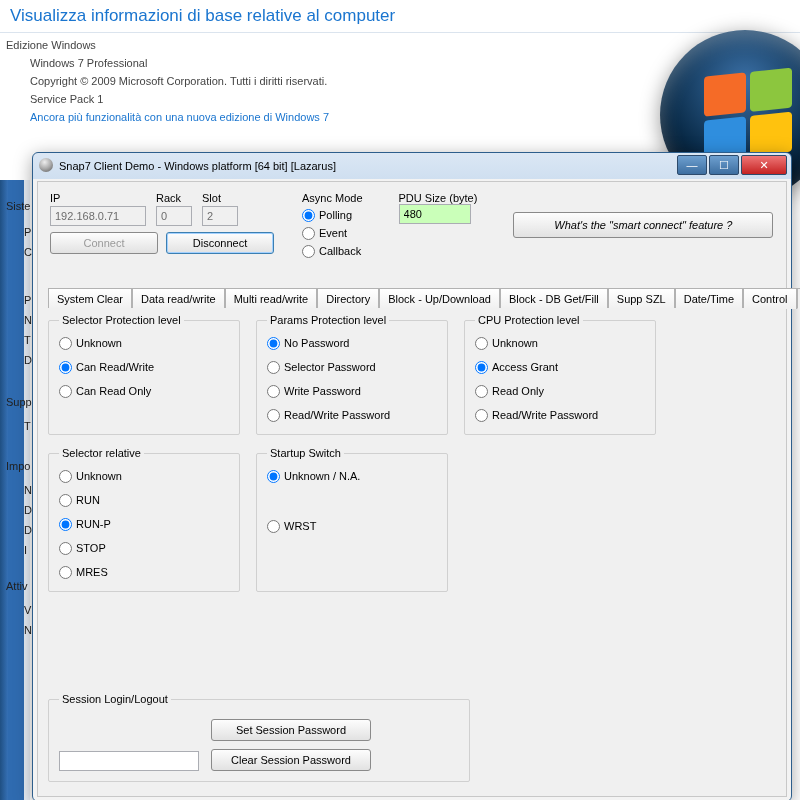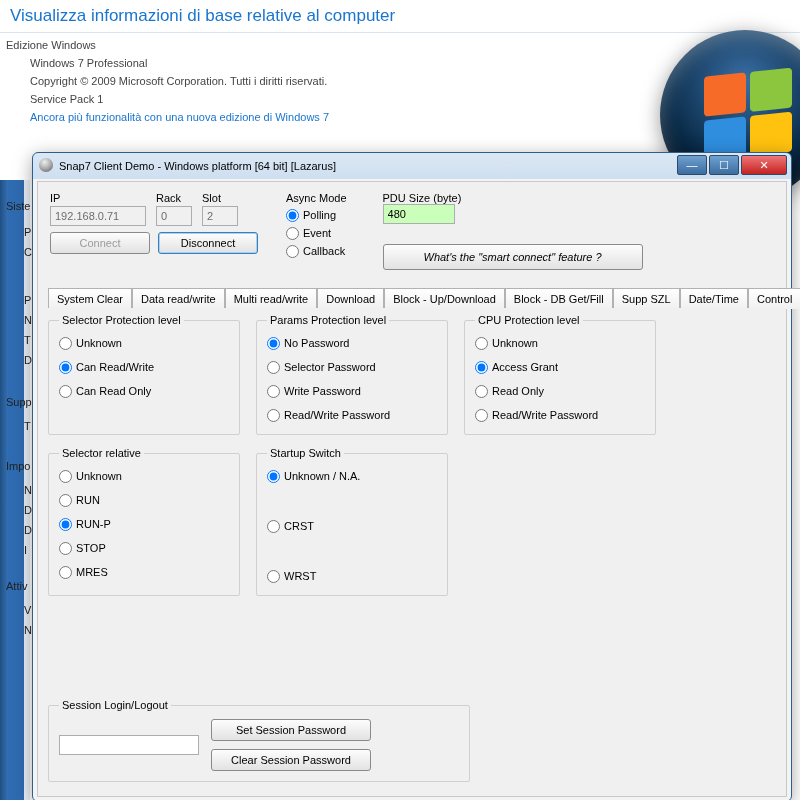--- a/index.html
+++ b/index.html
@@ -38,36 +38,36 @@
   .btn[disabled]{color:#9a9a9a;cursor:default}
   .async{display:flex;flex-direction:column;margin-left:20px}
   .async label.top{margin-bottom:2px}
   .opt{display:flex;align-items:center;height:18px;margin:0}
   .opt input{margin:0 4px 0 0}
   .pdu{display:flex;flex-direction:column;margin-left:36px}
   .pdu input{width:72px;background:#caffb9}
   .smart{margin-left:36px}
   .smart .btn{width:260px;font-style:italic;height:26px}
   .btnrow{display:flex;margin-top:6px}
-  .btnrow .btn{width:100px;margin-right:8px}
+  .btnrow .btn{width:108px;margin-right:8px}
   .tabs{position:absolute;left:10px;right:10px;top:106px;display:flex;border-bottom:1px solid #b2b2b2}
   .tab{padding:4px 8px 3px;border:1px solid #b2b2b2;border-bottom:none;margin-right:0;margin-bottom:-1px;background:linear-gradient(to bottom,#fff,#f0f0f0);cursor:pointer;white-space:nowrap;font-size:11px}
   .tab.active{background:#f0f0f0;border-bottom:1px solid #f0f0f0;position:relative;top:0}
   .page{position:absolute;left:10px;right:10px;top:126px;bottom:8px;background:#f0f0f0}
   fieldset{border:1px solid #d0d0d0;border-radius:2px;padding:8px 10px 10px;margin:0}
   legend{padding:0 3px;color:#000}
   .groupsRow{display:flex;gap:16px;margin-top:6px}
   .groupsRow2{display:flex;gap:16px;margin-top:12px}
   .col{display:flex;flex-direction:column;gap:6px}
   .chk{display:flex;align-items:center}
   .chk input{margin:0 4px 0 0}
   .right{position:absolute;right:10px;bottom:150px;display:flex;flex-direction:column;align-items:flex-end;gap:8px}
   .session fieldset{width:400px}
   .session .btns{display:flex;flex-direction:column;gap:8px;margin-left:12px}
-  .session .row{display:flex;align-items:center;}
+  .session .row{display:flex;align-items:flex-end;margin-top:6px}
   .session input[type=text]{width:140px}
 </style>
 </head>
 <body>
 <div class="root">
 
   <div class="sysinfo">
     <div class="title">Visualizza informazioni di base relative al computer</div>
     <div class="section">
       <div class="sh">Edizione Windows</div>
@@ -149,38 +149,38 @@
           <label class="opt">
               <input type="radio" name="am" style="">
               <span>Event</span>
             </label>
           <label class="opt">
               <input type="radio" name="am" style="">
               <span>Callback</span>
             </label>
         </div>
 
-        <div style="display:flex;flex-direction:column">
+        <div style="display:flex;flex-direction:row">
           <div style="display:flex">
             <div class="pdu">
               <label>PDU Size (byte)</label>
               <input type="text" readonly="" value="480" style="">
             </div>
           </div>
           <div class="smart" style="margin-top:20px">
             <button class="btn">What's the "smart connect" feature ?</button>
           </div>
         </div>
       </div>
 
       <div class="tabs">
         <div class="tab">System Clear</div>
         <div class="tab">Data read/write</div>
         <div class="tab">Multi read/write</div>
-        <div class="tab">Download</div>
+        <div class="tab">Directory</div>
         <div class="tab">Block - Up/Download</div>
         <div class="tab">Block - DB Get/Fill</div>
         <div class="tab">Supp SZL</div>
         <div class="tab">Date/Time</div>
         <div class="tab">Control</div>
         <div class="tab active">Security</div>
       </div>
 
       <div class="page">
         <div class="groupsRow">
@@ -270,24 +270,20 @@
                   <span>MRES</span>
                 </label>
             </div>
           </fieldset>
           <fieldset style="width:170px">
             <legend>Startup Switch</legend>
             <div class="col" style="gap:32px">
               <label class="opt">
                   <input type="radio" name="ss" checked="" style="">
                   <span>Unknown / N.A.</span>
-                </label>
-              <label class="opt">
-                  <input type="radio" name="ss" style="">
-                  <span>CRST</span>
                 </label>
               <label class="opt">
                   <input type="radio" name="ss" style="">
                   <span>WRST</span>
                 </label>
             </div>
           </fieldset>
         </div>
 
 

